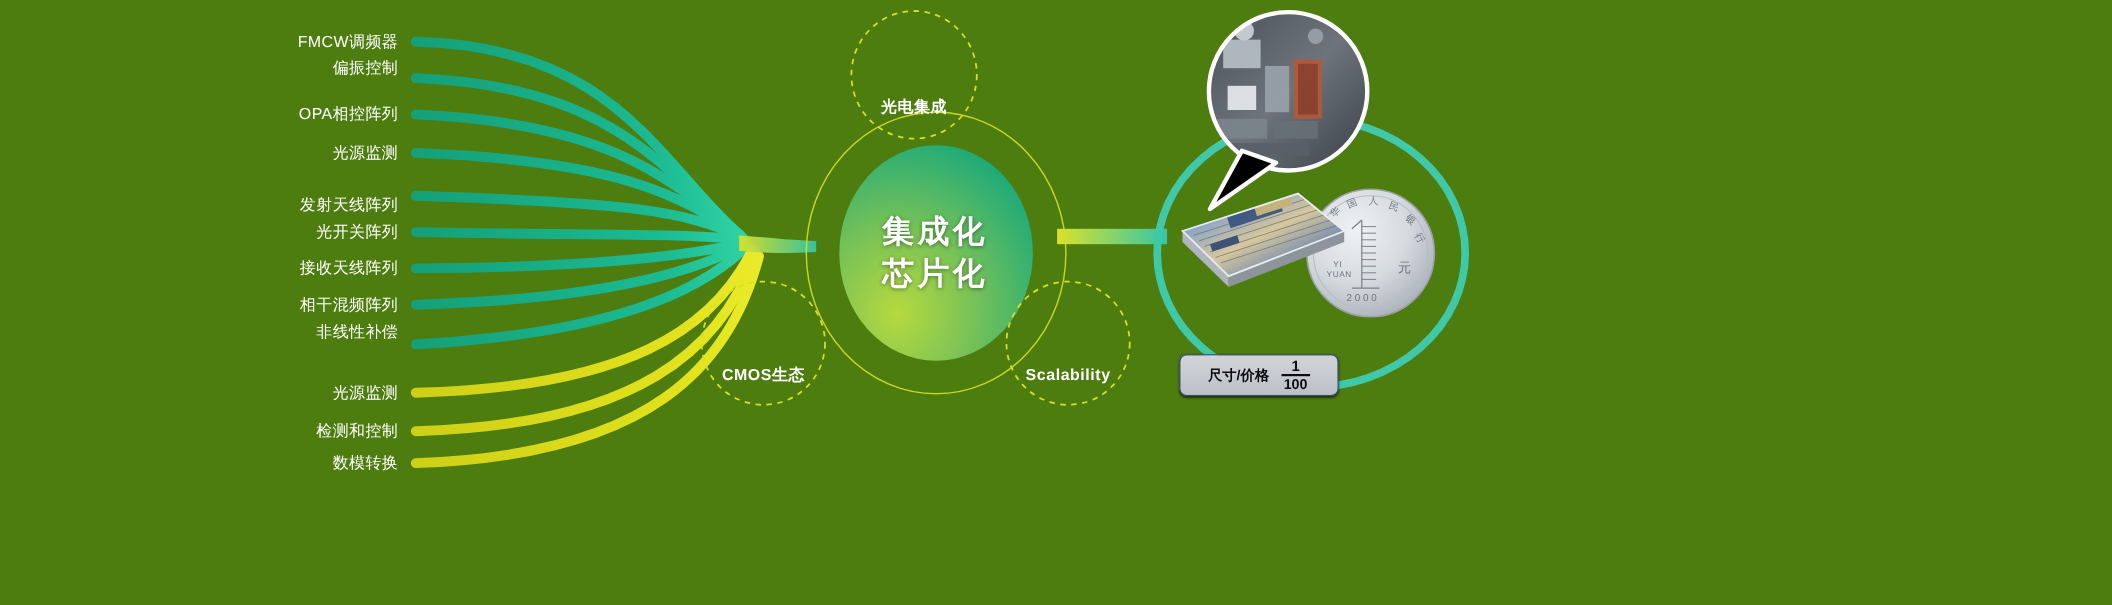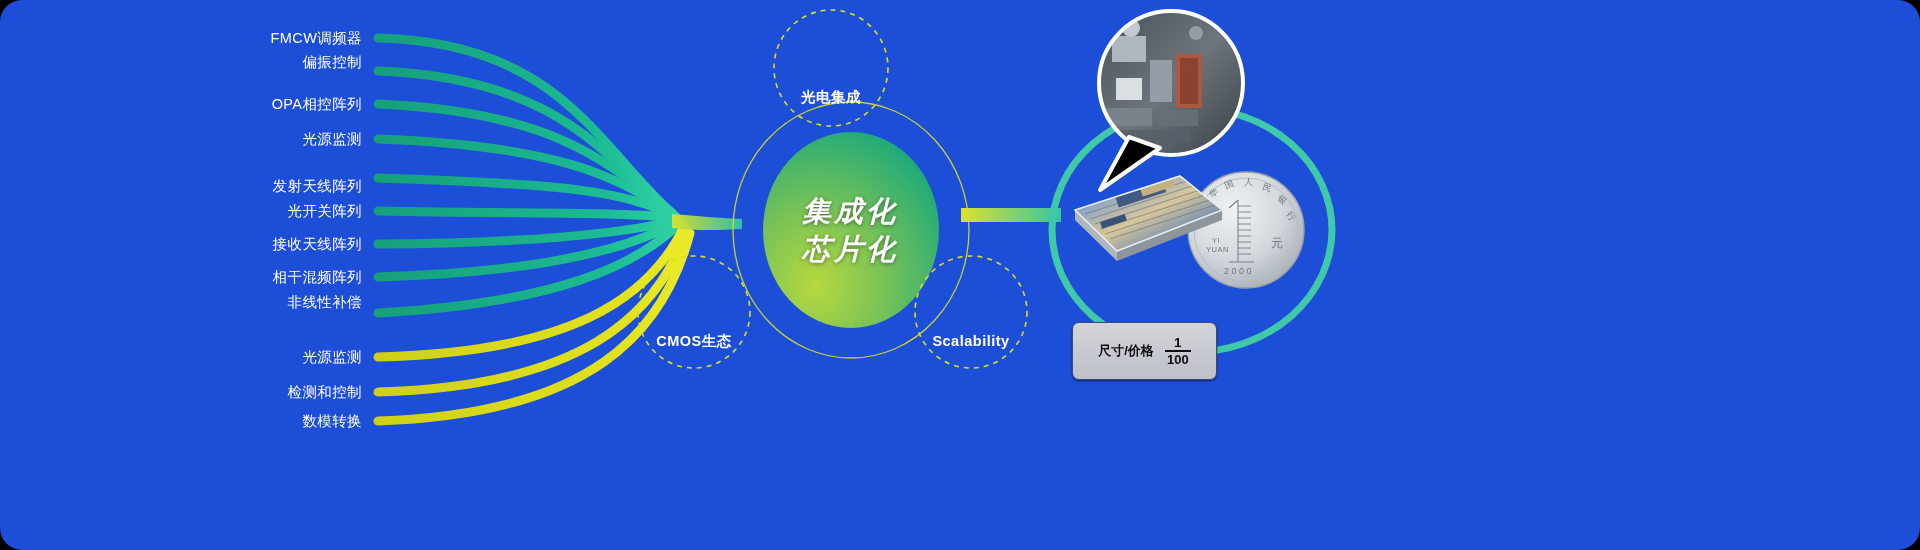--- a/index.html
+++ b/index.html
@@ -2,21 +2,21 @@
 <html><head>
 <meta charset="utf-8">
 <style>
   * { margin:0; padding:0; box-sizing:border-box; }
   html,body { background:#000; }
   body {
     width:1920px; height:550px;
     font-family:"Liberation Sans","DejaVu Sans",sans-serif;
     overflow:hidden; position:relative;
   }
-  #stage { position:absolute; inset:0; background:#1d4ed8;border-radius:22px; }
+  #stage { position:absolute; inset:0; background:#4d7c0f; }
 
   
   .labels { position:absolute; left:0; top:0; width:372px; height:550px; }
   .lbl {
     position:absolute; right:10px;
     color:#ffffff; font-size:14.5px; white-space:nowrap;
     transform:translateY(-50%); letter-spacing:.4px;
     text-align:right;
   }
 
@@ -24,31 +24,31 @@
   .art { position:absolute; inset:0; width:1920px; height:550px; }
 
   
   .center-text {
     position:absolute; left:735px; top:173px; width:230px; height:115px;
     display:flex; flex-direction:column; align-items:center; justify-content:center;
     color:#fff; font-size:29px; font-weight:700; line-height:1.28;
     letter-spacing:3px; text-shadow:0 1px 4px rgba(0,0,0,.45);
     pointer-events:none;
   }
-  .center-text span { display:block;font-style:italic; }
+  .center-text span { display:block; }
 
   
   .sat {
     position:absolute; color:#fff; font-size:14.5px; font-weight:700;
     transform:translate(-50%,-50%); white-space:nowrap; letter-spacing:.5px;margin-top:29px;
   }
 
   
   .ratio-box {
-    position:absolute; left:1072px; top:322px; width:145px; height:58px;
+    position:absolute; left:1072px; top:322px; width:145px; height:38px;
     background:linear-gradient(180deg,#d2d4d9 0%,#c6c9cf 55%,#bcc0c7 100%);
     border:1px solid #3b4b80; border-radius:7px;
     display:flex; align-items:center; justify-content:center; gap:11px;
     box-shadow:0 1px 2px rgba(0,0,0,.6);
     text-align:center;
   }
   .ratio-label { color:#0d0d10; font-size:13px; font-weight:700; }
   .frac { display:flex; flex-direction:column; align-items:center; line-height:1; }
   .frac .num { color:#0d0d10; font-size:13.5px; font-weight:700; padding-bottom:1px; }
   .frac .bar { width:26px; height:2px; background:#0d0d10; }

